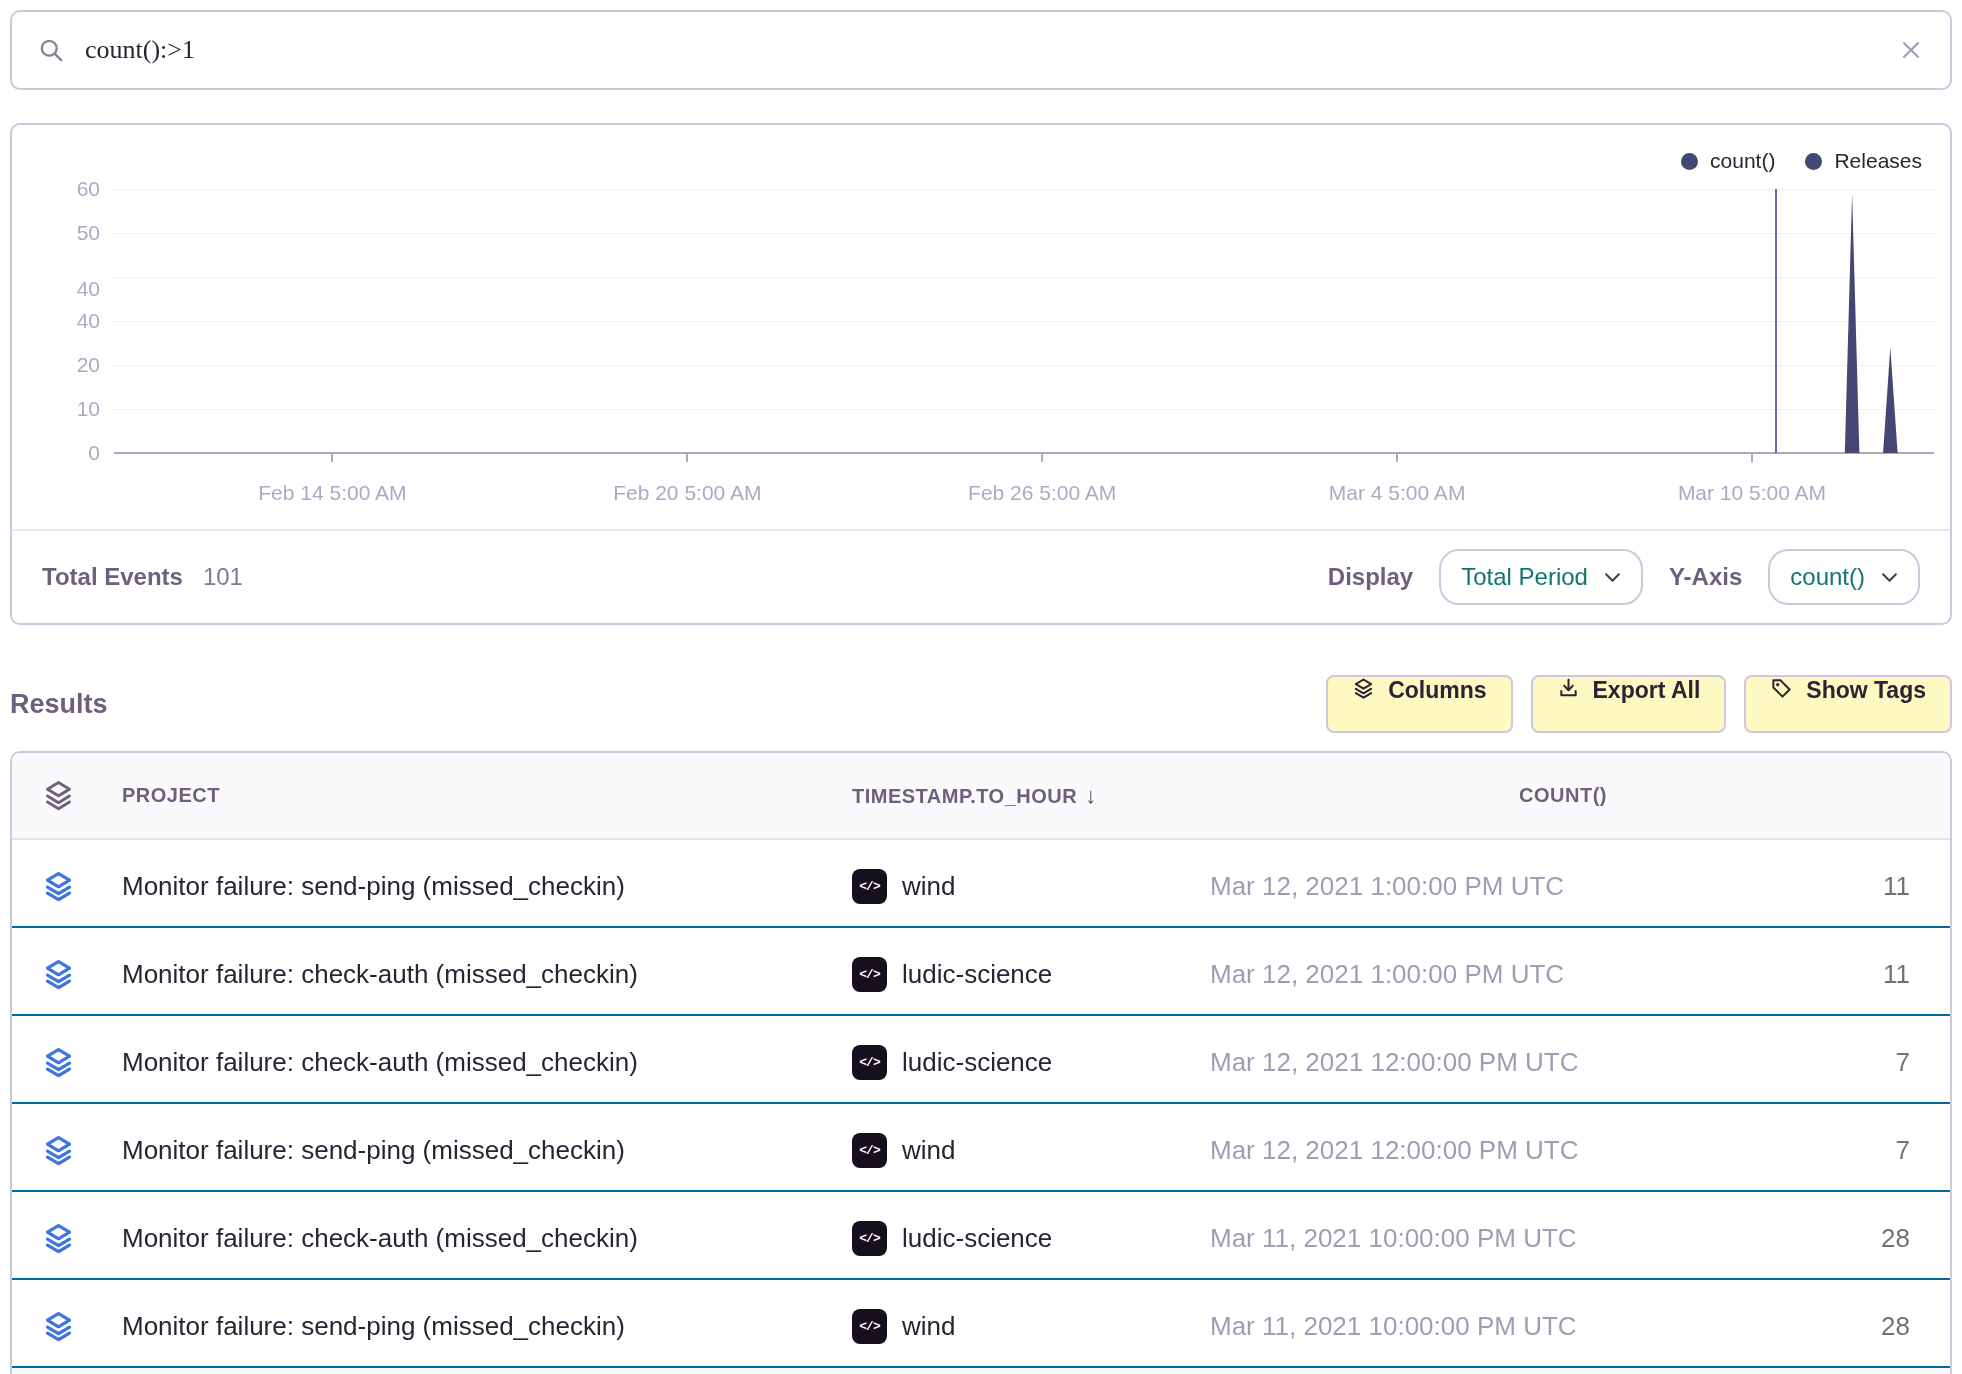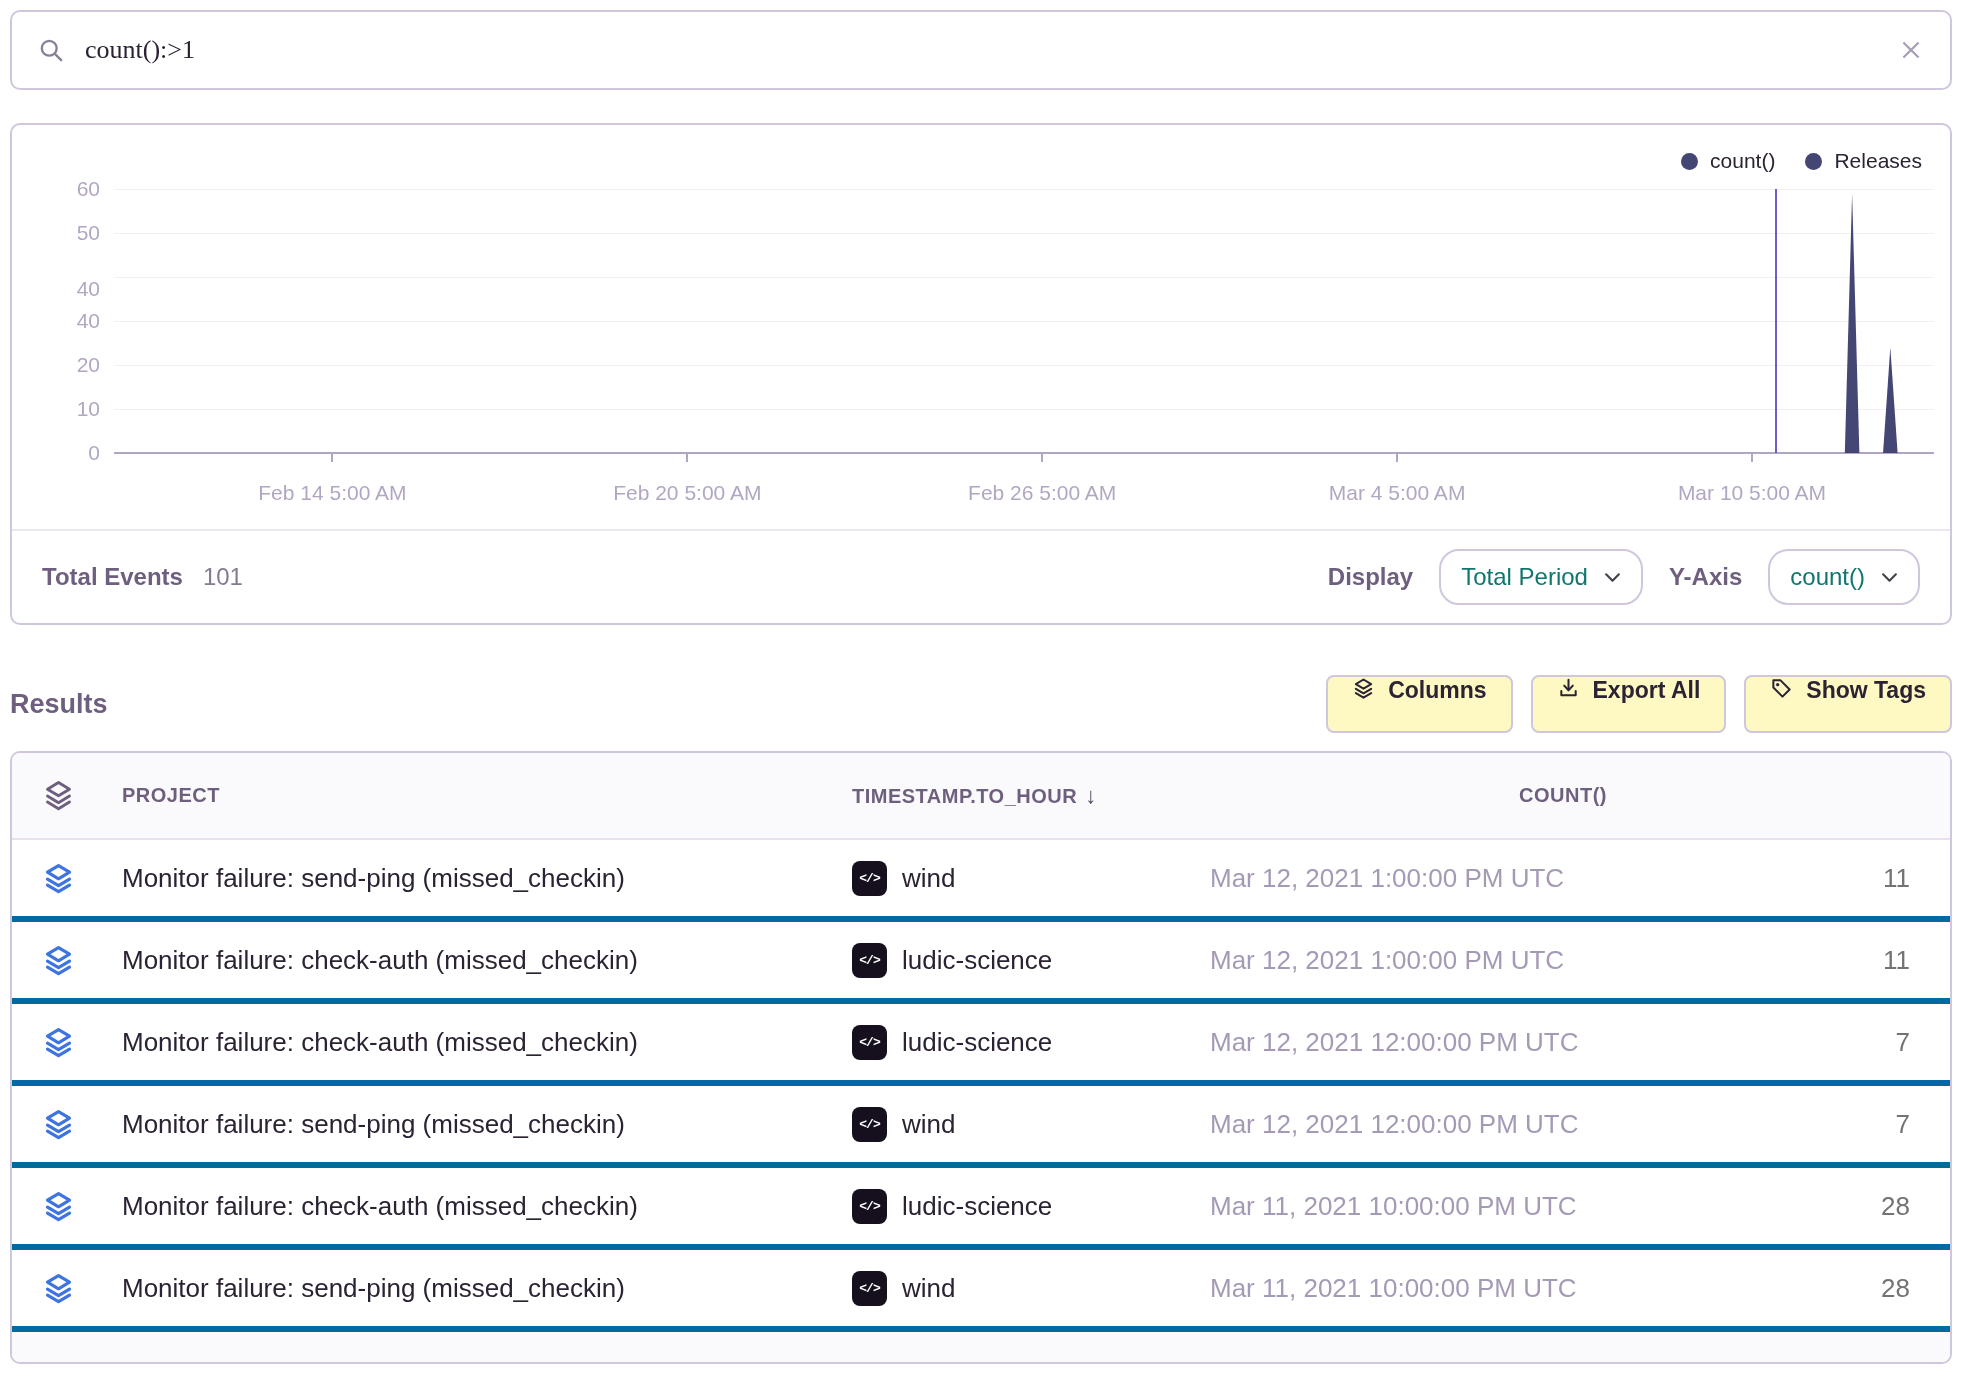--- a/index.html
+++ b/index.html
@@ -50,21 +50,21 @@
   .btn { display: flex; align-items: flex-start; gap: 13px; background: #fef9c3; border: 2px solid #d0c6de;
     border-radius: 8px; padding: 0 24px; height: 58px; font-size: 23px; font-weight: bold;
     color: #2b2233; cursor: pointer; font-family: inherit; }
 
   
   .table-panel { margin: 18px 10px 0; overflow: hidden; }
   .tgrid { display: grid; grid-template-columns: 92px 730px 358px 455px 1fr; align-items: center; }
   .thead { background: #faf9fb; height: 87px; border-bottom: 2px solid #e7e0ee; }
   .th { font-size: 20px; font-weight: bold; color: #6e5f7e; letter-spacing: 0.5px; cursor: pointer; }
   .cell-pad { padding-left: 18px; }
-  .trow { height: 82px; border-bottom: 6px solid #0369a1; background: #fff; }
+  .trow { height: 82px; border-bottom: 2px solid #0369a1; background: #fff; margin-top: 6px; }
   .icon-cell { display: flex; justify-content: center; }
   .title-cell { font-size: 26px; color: #2b2233; cursor: pointer; white-space: nowrap; }
   .project-cell { display: flex; align-items: center; gap: 15px; }
   .proj-badge { width: 35px; height: 35px; background: #16101e; border-radius: 8px; color: #fff;
     display: flex; align-items: center; justify-content: center;
     font-family: "Liberation Mono", monospace; font-size: 13px; font-weight: bold; letter-spacing: -1px; }
   .proj-name { font-size: 26px; color: #2b2233; }
   .ts-cell { font-size: 26px; color: #a59ab5; white-space: nowrap; }
   .count-cell { font-size: 26px; color: #737373; text-align: right; padding-right: 40px; }
   .count-head { text-align: right; padding-right: 40px; }

